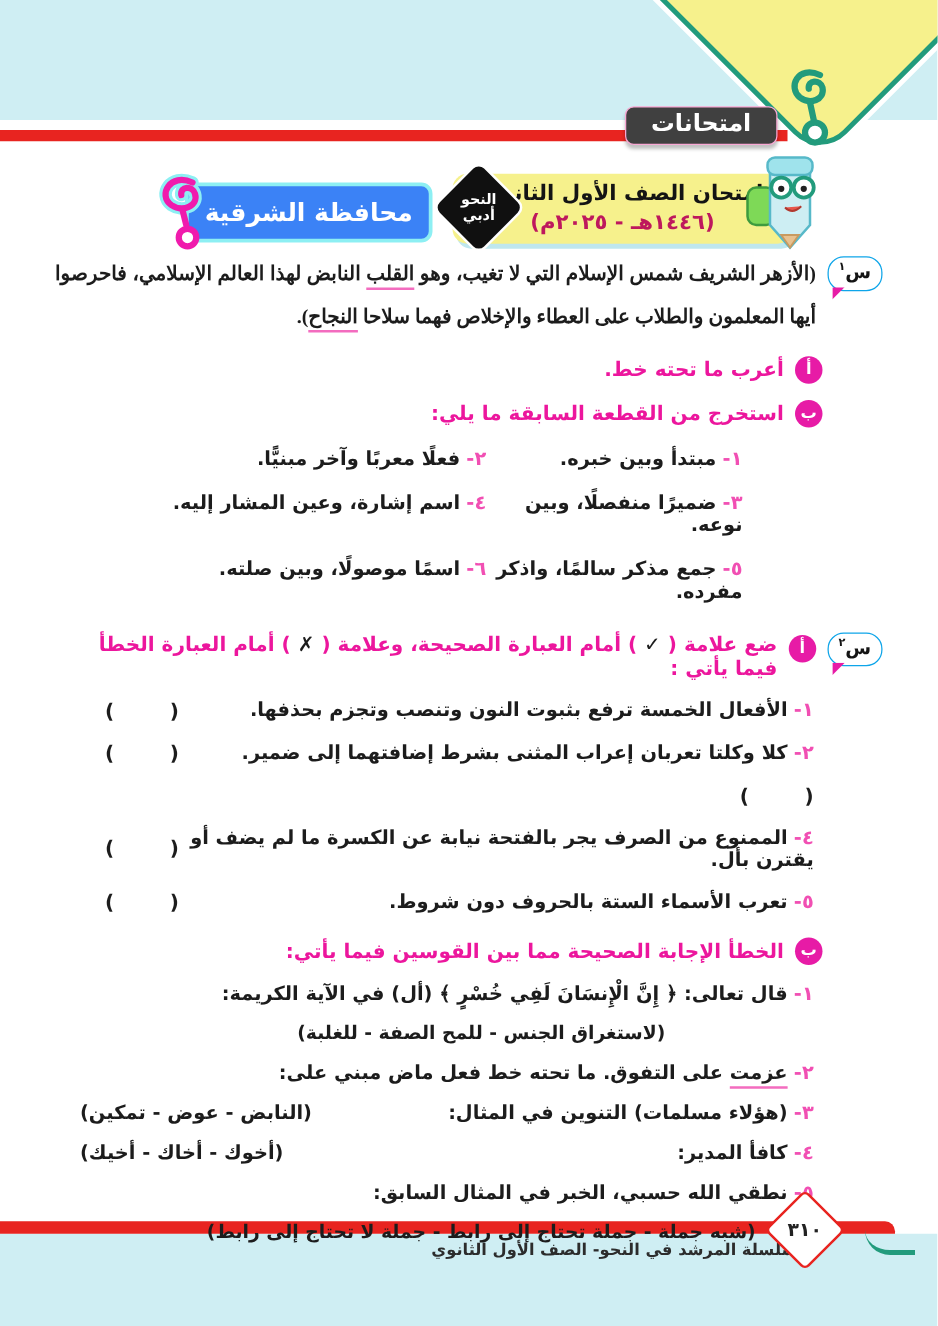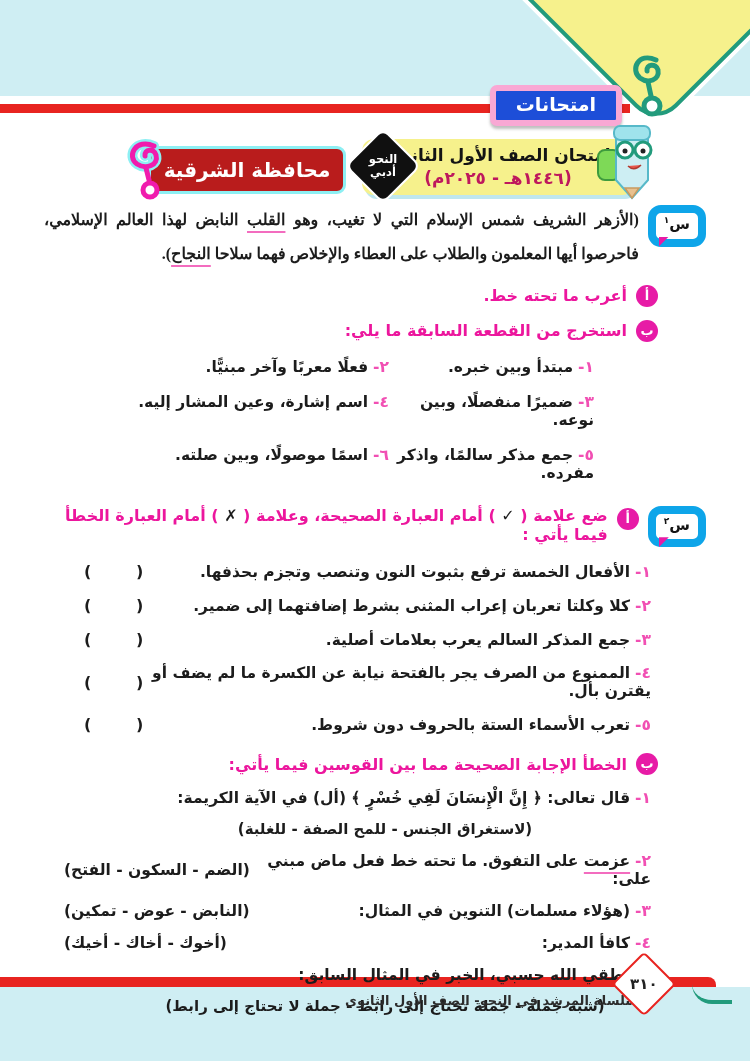--- a/index.html
+++ b/index.html
@@ -3,43 +3,43 @@
 <meta charset="utf-8">
 <style>
   html,body{margin:0;padding:0;width:750px;height:1061px;background:#fff;
     font-family:"DejaVu Sans",sans-serif;overflow:hidden;position:relative;}
   
   .top-band{position:absolute;top:0;left:0;width:750px;height:96px;background:#cfeef3;}
   .ribbon{position:absolute;top:-135px;right:-15px;width:210px;height:210px;background:#f6f18c;
     border:4px solid #229b7c;border-radius:30px;transform:rotate(45deg);box-shadow:0 0 0 4px #ffffff;}
   .ribbon-logo{position:absolute;top:52px;right:78px;width:46px;height:68px;}
   .red-bar{position:absolute;top:104px;left:0;width:630px;height:9px;background:#e82420;}
-  .exams-label{position:absolute;top:85px;right:128px;background:#1d4ed8;color:#fff;font-weight:bold;
-    font-size:19px;padding:2px 20px 5px;border-radius:7px;border:6px solid #f9a8d4;
+  .exams-label{position:absolute;top:85px;right:128px;background:#404040;color:#fff;font-weight:bold;
+    font-size:19px;padding:2px 20px 5px;border-radius:7px;border:1px solid #f9a8d4;
     box-shadow:0 3px 3px rgba(0,0,0,.25);z-index:5;}
   
   .mascot{position:absolute;top:124px;right:90px;width:66px;height:80px;z-index:6;}
   .yellow-banner{position:absolute;top:139px;right:116px;width:272px;height:56px;background:#f6f18c;
     border-radius:12px;text-align:center;box-shadow:3px 4px 0 #bfe7ee;z-index:4;padding-top:6px;box-sizing:border-box;}
   .yellow-banner .yb-title{font-size:17px;font-weight:bold;color:#141414;}
   .yellow-banner .yb-year{font-size:17px;font-weight:bold;color:#be185d;margin-top:3px;}
   .subject-diamond{position:absolute;top:139px;right:340px;width:50px;height:50px;background:#101010;
     transform:rotate(45deg);border-radius:8px;border:2px solid #fff;z-index:6;
     display:flex;align-items:center;justify-content:center;}
   .subject-text{transform:rotate(-45deg);color:#fff;font-weight:bold;font-size:11.5px;
     line-height:1.15;text-align:center;}
-  .gov-banner{position:absolute;top:146px;right:404px;width:198px;height:48px;background:#b91c1c;
+  .gov-banner{position:absolute;top:146px;right:404px;width:198px;height:48px;background:#3b82f6;
     border:3px solid #8deff3;border-radius:9px;color:#fff;font-weight:bold;font-size:20px;
     display:flex;align-items:center;justify-content:center;z-index:4;box-sizing:border-box;}
   .gov-ornament{position:absolute;top:136px;left:122px;width:48px;height:66px;z-index:5;}
   
   .content{position:absolute;top:203px;right:44px;left:44px;direction:rtl;color:#1c1c1c;
     font-weight:bold;z-index:3;}
   .q-row{display:flex;align-items:flex-start;gap:9px;}
-  .q-badge{flex:none;background:#fff;border:8px solid #0ea5e9;border-radius:13px;
+  .q-badge{flex:none;background:#fff;border:1px solid #0ea5e9;border-radius:13px;
     padding:0 8px 3px;font-size:15px;color:#141414;position:relative;line-height:1.5;margin-top:2px;}
   .q-badge sup{font-size:9px;}
   .q-badge::after{content:"";position:absolute;bottom:-8px;left:3px;width:10px;height:10px;
     background:#e71ba6;clip-path:polygon(0 0,100% 0,0 100%);}
   .passage{margin:0;font-size:16px;line-height:2.15;text-align:justify;font-family:Liberation Serif, serif;}
   .u-pink{text-decoration:underline;text-decoration-color:#f36cbf;text-decoration-thickness:2px;
     text-underline-offset:6px;}
   .sub-row{display:flex;align-items:center;gap:9px;margin:13px 48px 0 0;}
   .circle-badge{flex:none;width:22px;height:22px;border-radius:50%;background:#e71ba6;color:#fff;
     font-size:13px;font-weight:bold;display:flex;align-items:center;justify-content:center;padding-bottom:1px;box-sizing:border-box;}
@@ -146,21 +146,20 @@
 
   <div class="tf-row">
     <div><span class="item-num">١-</span><span>الأفعال الخمسة ترفع بثبوت النون وتنصب وتجزم بحذفها.</span></div>
     <span class="tf-slot">(        )</span>
   </div>
   <div class="tf-row">
     <div><span class="item-num">٢-</span><span>كلا وكلتا تعربان إعراب المثنى بشرط إضافتهما إلى ضمير.</span></div>
     <span class="tf-slot">(        )</span>
   </div>
   <div class="tf-row">
-    <div><span class="item-num">٣-</span><span>جمع المذكر السالم يعرب بعلامات أصلية.</span></div>
     <span class="tf-slot">(        )</span>
   </div>
   <div class="tf-row">
     <div><span class="item-num">٤-</span><span>الممنوع من الصرف يجر بالفتحة نيابة عن الكسرة ما لم يضف أو يقترن بأل.</span></div>
     <span class="tf-slot">(        )</span>
   </div>
   <div class="tf-row">
     <div><span class="item-num">٥-</span><span>تعرب الأسماء الستة بالحروف دون شروط.</span></div>
     <span class="tf-slot">(        )</span>
   </div>
@@ -170,21 +169,20 @@
     <span class="heading-magenta">الخطأ الإجابة الصحيحة مما بين القوسين فيما يأتي:</span>
   </div>
 
   <div class="mc-row">
     <div><span class="item-num">١-</span><span>قال تعالى: ﴿ إِنَّ الْإِنسَانَ لَفِي خُسْرٍ ﴾ (أل) في الآية الكريمة:</span></div>
   </div>
   <div class="mc-options-line">(لاستغراق الجنس - للمح الصفة - للغلبة)</div>
 
   <div class="mc-row">
     <div><span class="item-num">٢-</span><span class="u-pink">عزمت</span><span> على التفوق. ما تحته خط فعل ماض مبني على:</span></div>
-    <span class="mc-options">(الضم - السكون - الفتح)</span>
   </div>
   <div class="mc-row">
     <div><span class="item-num">٣-</span><span>(هؤلاء مسلمات) التنوين في المثال:</span></div>
     <span class="mc-options">(النابض - عوض - تمكين)</span>
   </div>
   <div class="mc-row">
     <div><span class="item-num">٤-</span><span>كافأ المدير:</span></div>
     <span class="mc-options">(أخوك - أخاك - أخيك)</span>
   </div>
   <div class="mc-row">

